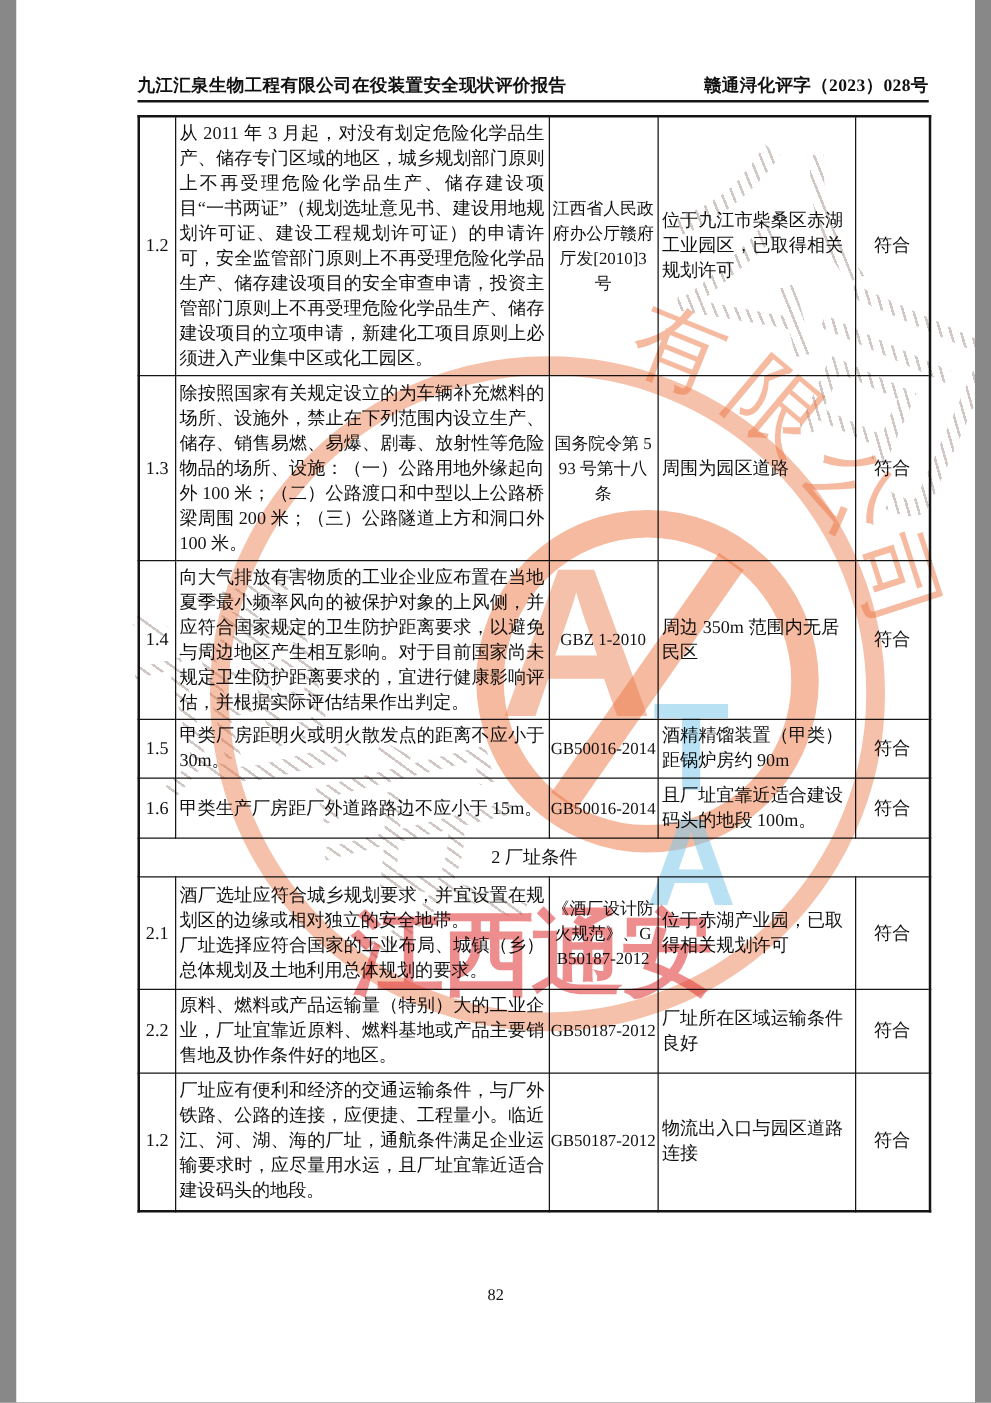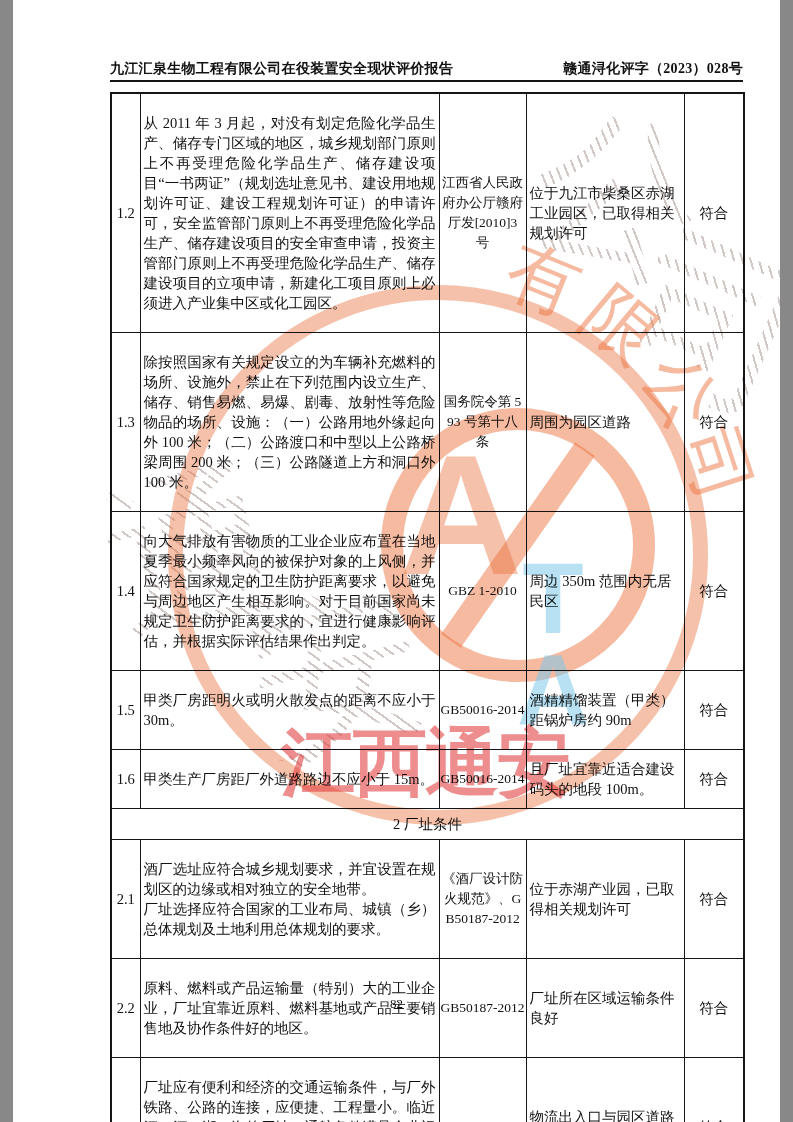--- a/index.html
+++ b/index.html
@@ -31,37 +31,37 @@
     font-size: 14.5px;
   }
   table.eval td {
     border: 1px solid #151515;
     vertical-align: middle;
     line-height: 20px;
     overflow: hidden;
   }
   table.eval { border: 2px solid #151515; }
   td.no   { text-align: center; }
-  td.req  { text-align: justify; padding: 19px 3px; white-space: pre-line; }
+  td.req  { text-align: justify; padding: 3px 3px; white-space: pre-line; }
   td.basis{ text-align: center; padding: 1px 1px; font-size: 13.5px; word-break: break-all; margin-top: 28px; }
   td.stat { text-align: left; padding: 1px 3px; }
   td.conc { text-align: center; }
   td.section { text-align: center; height: 31px; }
   tr.h201 td { height: 201px; }
   tr.h148 td { height: 148px; }
   tr.h127 td { height: 127px; }
   tr.h46  td { height: 46px; }
   tr.h48  td { height: 48px; }
   tr.h90  td { height: 90px; }
   tr.h61  td { height: 61px; }
   tr.h110 td { height: 110px; }
 
   
   .footer {
-    position: absolute; left: 0; top: 996px; width: 100%;
+    position: absolute; left: 0; top: 1028px; width: 100%;
     text-align: center; font-size: 13px;
   }
 
   
   .watermark {
     position: absolute; inset: 0;
     pointer-events: none;
     mix-blend-mode: multiply;
     z-index: 3;
   }

